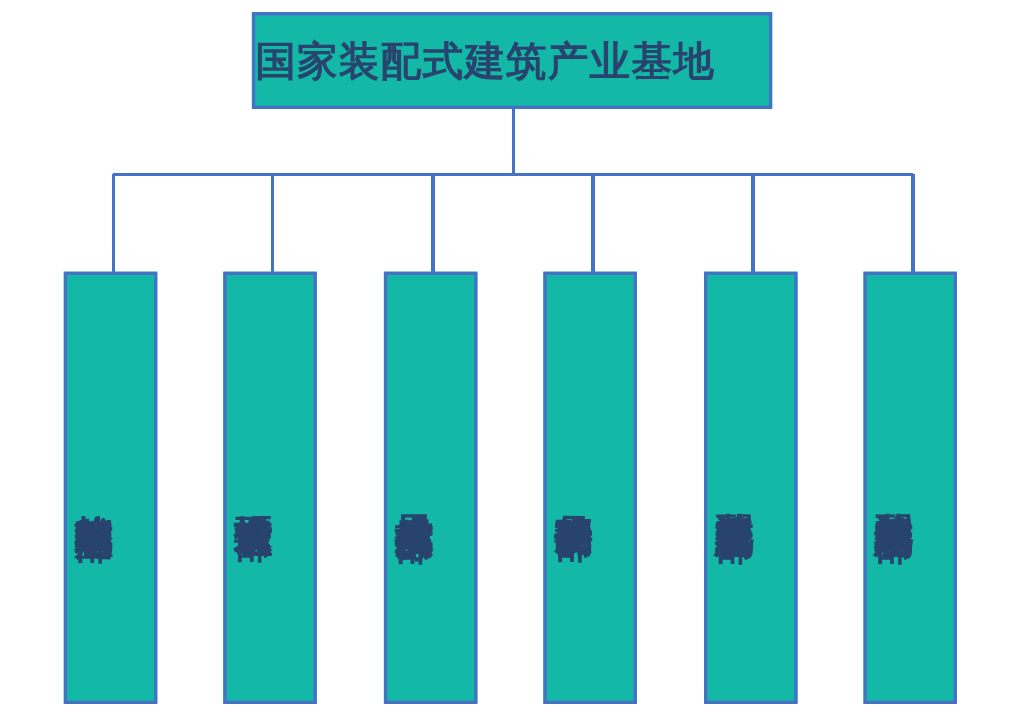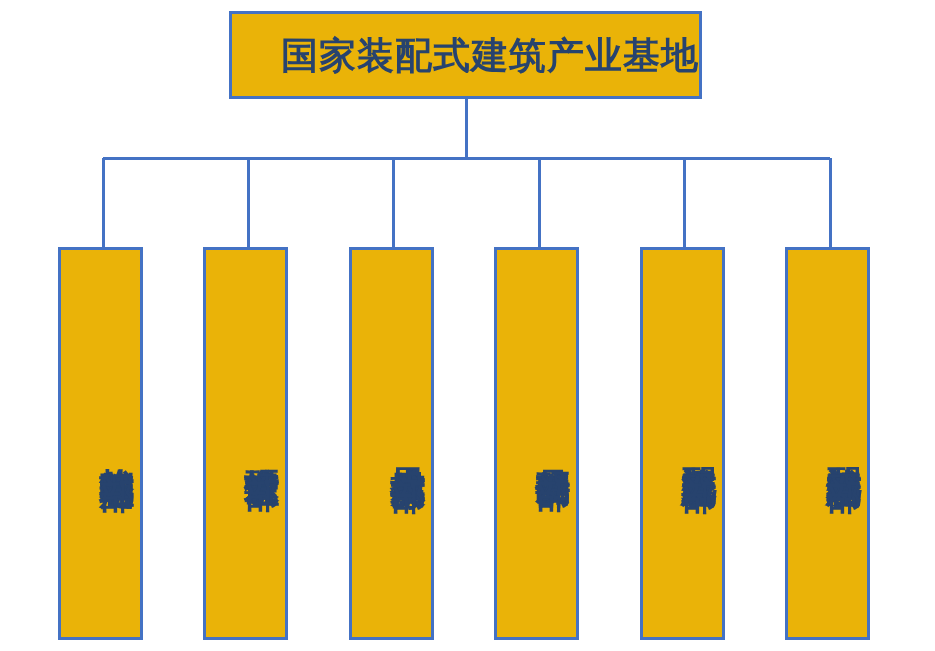--- a/index.html
+++ b/index.html
@@ -27,25 +27,25 @@
     top: 0;
     width: 935px;
     height: 651px;
     pointer-events: none;
   }
 
   
   .node {
     position: absolute;
     box-sizing: border-box;
-    background: #eab308;
+    background: #14b8a6;
     border: 3px solid #4472C4;
     display: flex;
     align-items: center;
-    justify-content: flex-end;
+    justify-content: flex-start;
   }
 
   .node-root {
     left: 229px;
     top: 11px;
     width: 473px;
     height: 88px;
   }
 
   .node-root .node-label {

